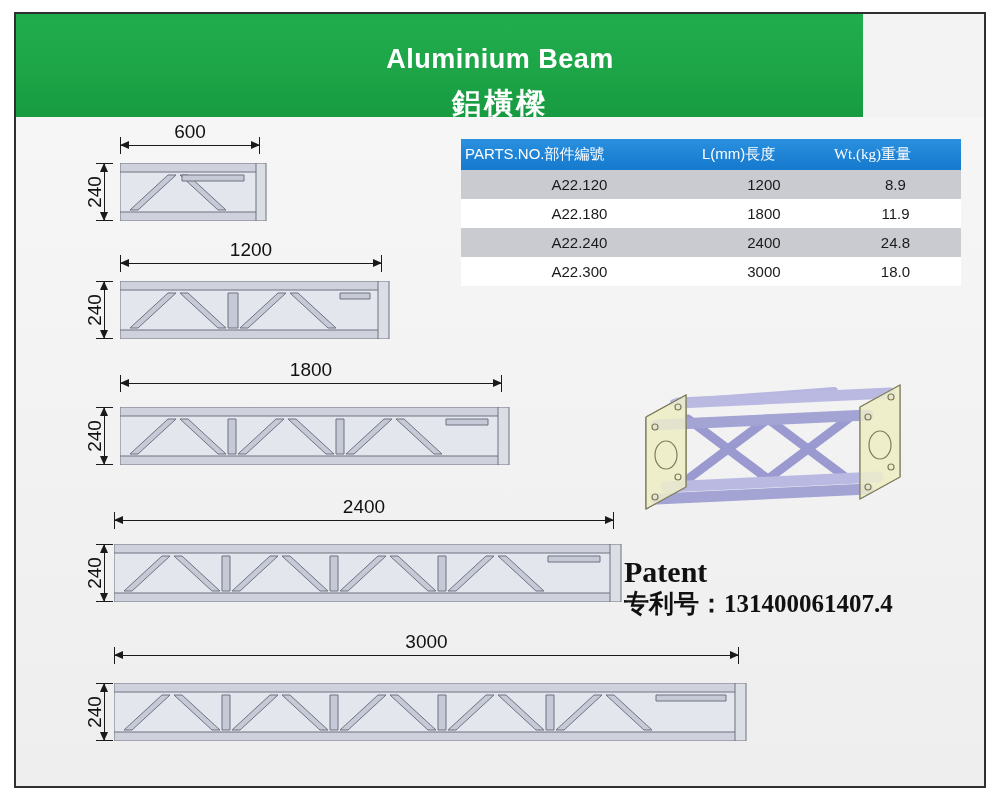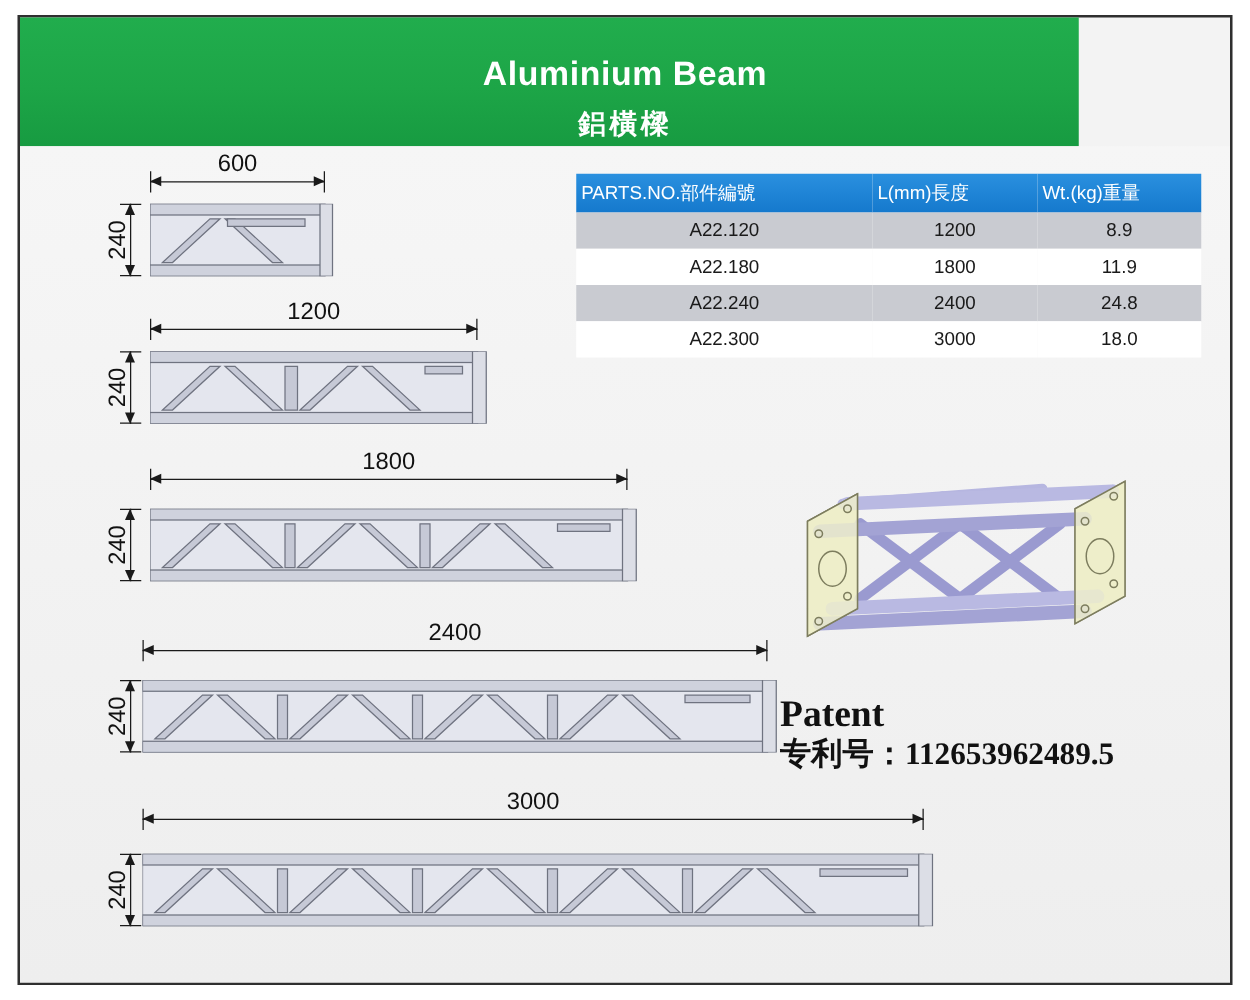--- a/index.html
+++ b/index.html
@@ -50,21 +50,21 @@
     font-weight: bold;
     letter-spacing: 0.5px;
   }
   .header-title-zh {
     position: absolute;
     left: 0;
     top: 70px;
     width: 968px;
     text-align: center;
     color: #ffffff;
-    font-size: 22px;
+    font-size: 29px;
     font-weight: bold;
     letter-spacing: 3px;
   }
   
   .content {
     position: absolute;
     left: 16px;
     top: 117px;
     width: 968px;
     height: 669px;
@@ -100,21 +100,21 @@
   }
   .spec-table tr.odd td {
     background: #ffffff;
   }
   .spec-table tr.even td {
     background: #c9cbd1;
     margin-top: 48px;
   }
   .col-part { width: 240px; }
   .col-len  { width: 130px; }
-  .col-wt   { width: 130px; }
+  .col-wt   { width: 130px; font-family: Liberation Serif, serif; }
 
   
   .patent {
     position: absolute;
     left: 608px;
     top: 440px;
     color: #111111;
     font-family: "Liberation Serif", serif;
     font-weight: bold;
   }
@@ -305,21 +305,21 @@
           <circle cx="240" cy="120" r="3"></circle>
           <circle cx="263" cy="30" r="3"></circle>
           <circle cx="263" cy="100" r="3"></circle>
           <ellipse cx="252" cy="78" rx="11" ry="14"></ellipse>
         </g>
       </svg>
     </div>
 
     <div class="patent">
       <div class="patent-label">Patent</div>
-      <div class="patent-number">专利号：112653962489.5</div>
+      <div class="patent-number">专利号：131400061407.4</div>
     </div>
 
     <div class="beam-group" style="left:80px; top:10px;">
       <div class="dim-top" style="left:24px; top:0px; width:140px;">
         <div class="line"></div>
           <div class="tick-l"></div>
           <div class="tick-r"></div>
         <div class="arrow-l"></div>
           <div class="arrow-r"></div>
         <div class="label">600</div>

